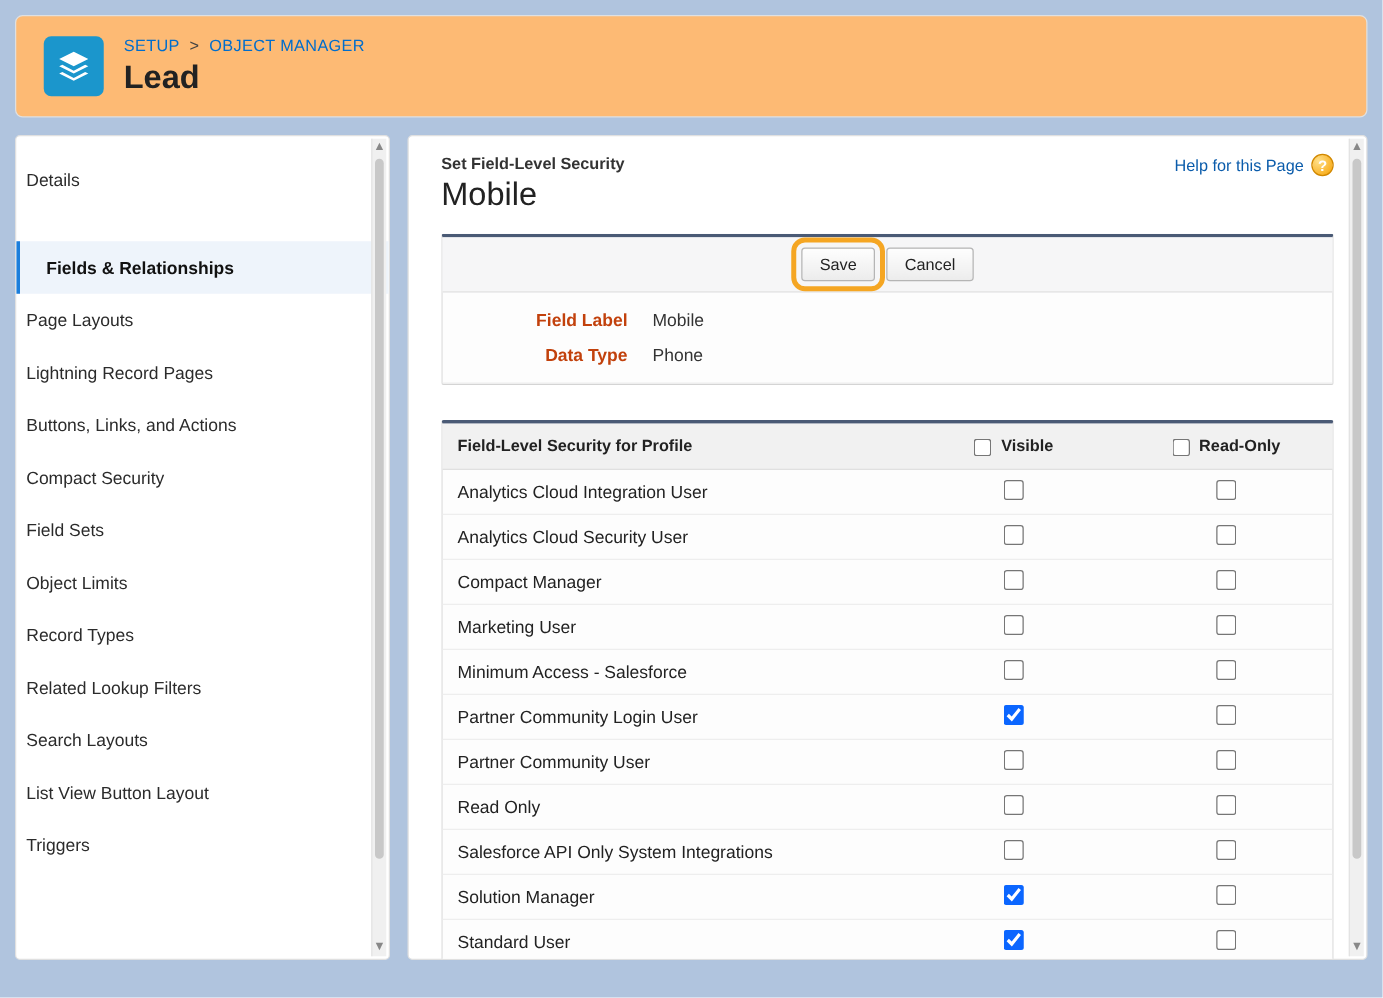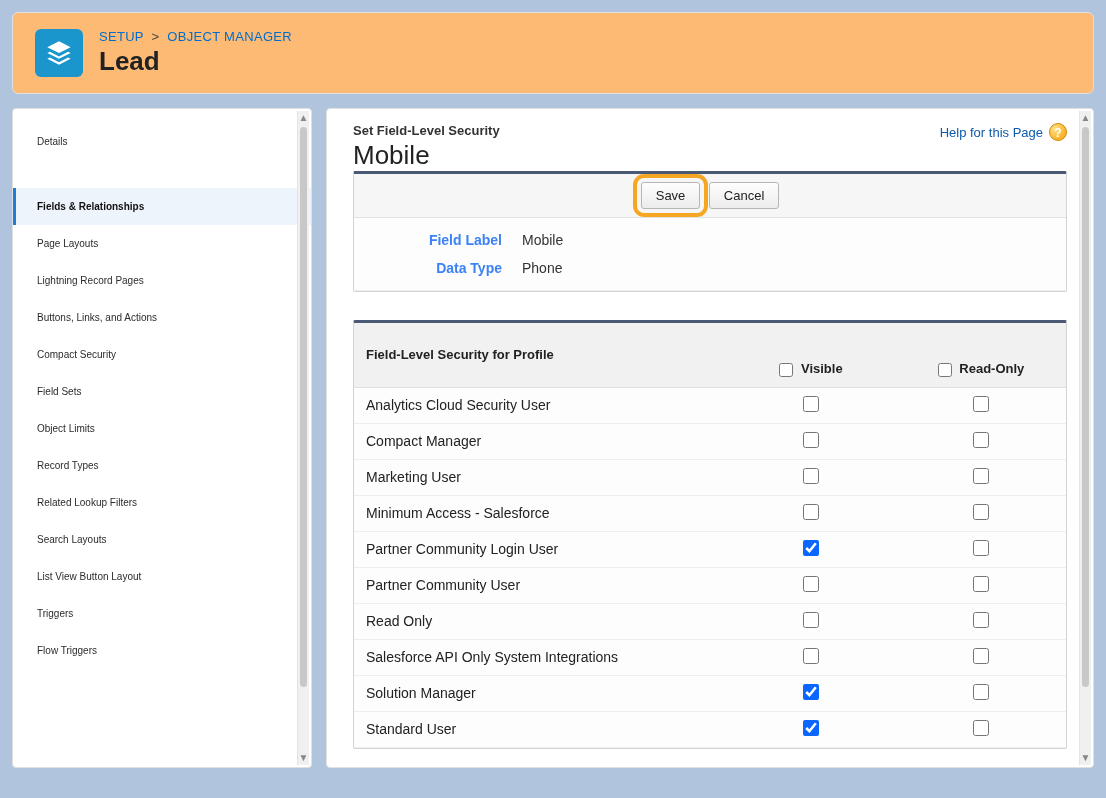--- a/index.html
+++ b/index.html
@@ -56,22 +56,22 @@
   background: #fff;
   border: 1px solid #e0e0e0;
   border-radius: 4px;
 }
 .sidebar {
   height: 100%;
   overflow: hidden;
   padding: 14px 0;
 }
 .sidebar-item {
-  padding: 13px 24px;
-  font-size: 10px;
+  padding: 13px 8px;
+  font-size: 14px;
   color: #2b2b2b;
   cursor: pointer;
 }
 .sidebar-item.active {
   background: #eef4fb;
   border-left: 3px solid #1b7edb;
   padding-left: 21px;
   font-weight: 700;
   color: #111;
   margin-top: 28px;
@@ -119,21 +119,21 @@
   color: #0b5cab; font-size: 13px; text-decoration: none;
   display: inline-flex; align-items: center; gap: 6px;
 }
 .help-icon {
   display:inline-block; width:18px;height:18px;border-radius:50%;
   background: radial-gradient(circle at 30% 30%, #ffe08a, #f7a100);
   color:#fff; font-weight:700; font-size:12px; text-align:center; line-height:18px;
   border: 1px solid #d18800;
 }
 .panel {
-  margin-top: 0;
+  margin-top: 16px;
   border: 1px solid #d4d4d4;
   border-top: 3px solid #4a5a75;
   border-radius: 2px;
   background: #fdfdfd;
 }
 .btn-bar {
   text-align: center;
   padding: 8px 10px;
   background: #f6f6f7;
   border-bottom: 1px solid #e2e2e2;
@@ -155,34 +155,34 @@
 }
 .info-grid {
   display: grid;
   grid-template-columns: 150px 1fr;
   row-gap: 12px;
   padding: 14px 18px;
   font-size: 14px;
   color: #333;
   border-bottom: 1px solid #eee;
 }
-.info-grid .lbl { text-align: right; font-weight: 600; color: #3b82f6; padding-right: 20px;}
+.info-grid .lbl { text-align: right; font-weight: 600; color: #c2410c; padding-right: 20px;}
 .fls-panel { margin-top: 28px; }
 .fls-header {
   display: grid;
   grid-template-columns: 1fr 170px 170px;
   align-items: center;
   background: #f1f1f1;
   border-bottom: 1px solid #e0e0e0;
   font-size: 13px;
   font-weight: 700;
   color: #222;
 }
 .fls-header > div { padding: 10px 12px; }
-.fls-header .c-center { text-align: center; margin-top: 28px; }
+.fls-header .c-center { text-align: center; }
 .fls-row {
   display: grid;
   grid-template-columns: 1fr 170px 170px;
   align-items: center;
   border-bottom: 1px solid #eee;
   font-size: 14px;
   color: #222;
 }
 .fls-row > div { padding: 8px 12px; }
 .fls-row .c-center { text-align: center; }
@@ -221,21 +221,20 @@
           <div class="sidebar-item">Lightning Record Pages</div>
           <div class="sidebar-item">Buttons, Links, and Actions</div>
           <div class="sidebar-item">Compact Security</div>
           <div class="sidebar-item">Field Sets</div>
           <div class="sidebar-item">Object Limits</div>
           <div class="sidebar-item">Record Types</div>
           <div class="sidebar-item">Related Lookup Filters</div>
           <div class="sidebar-item">Search Layouts</div>
           <div class="sidebar-item">List View Button Layout</div>
           <div class="sidebar-item">Triggers</div>
-          <div class="sidebar-item">Flow Triggers</div>
         </div>
       <div class="scrollbar">
         <div class="arrow up">▲</div>
         <div class="thumb" style="top:16px;height:560px"></div>
         <div class="arrow down">▼</div>
       </div>
     </div>
 
     <div class="main-wrap">
       <div class="main">
@@ -270,20 +269,25 @@
               <input type="checkbox" class="chk-head" style="">
               <span>Visible</span>
             </div>
             <div class="c-center">
               <input type="checkbox" class="chk-head" style="">
               <span>Read-Only</span>
             </div>
           </div>
           <div id="fls-body">
               <div class="fls-row">
+                <div>Analytics Cloud Integration User</div>
+                <div class="c-center"><input type="checkbox" class="chk" style=""></div>
+                <div class="c-center"><input type="checkbox" class="chk" style=""></div>
+              </div>
+              <div class="fls-row">
                 <div>Analytics Cloud Security User</div>
                 <div class="c-center"><input type="checkbox" class="chk" style=""></div>
                 <div class="c-center"><input type="checkbox" class="chk" style=""></div>
               </div>
               <div class="fls-row">
                 <div>Compact Manager</div>
                 <div class="c-center"><input type="checkbox" class="chk" style=""></div>
                 <div class="c-center"><input type="checkbox" class="chk" style=""></div>
               </div>
               <div class="fls-row">

